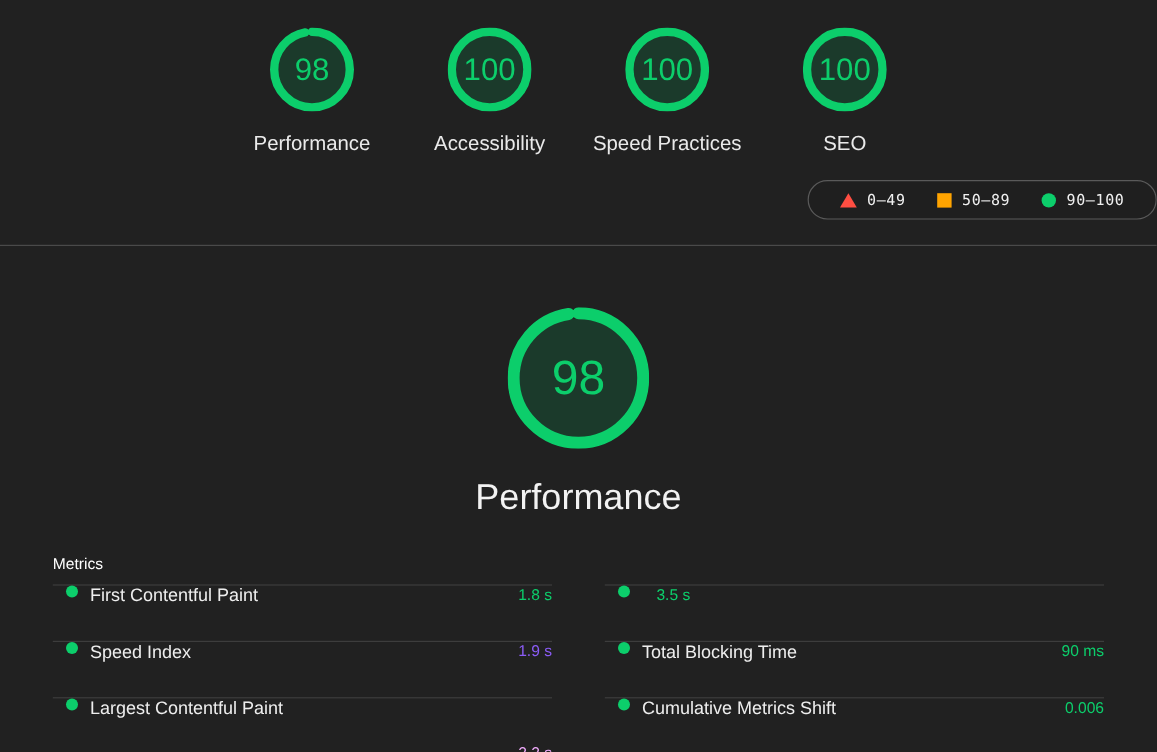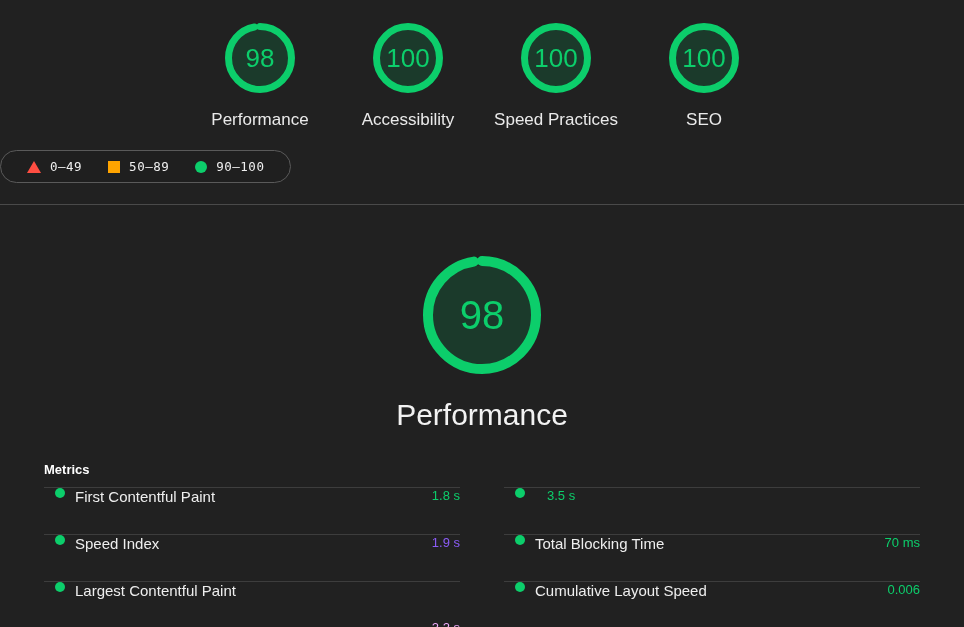--- a/index.html
+++ b/index.html
@@ -61,21 +61,21 @@
     font-size: 17px;
     color: #eaeaea;
     line-height: 1.2;
     text-align: center;
     white-space: nowrap;
   }
 
   
   .legend-row {
     display: flex;
-    justify-content: flex-start;
+    justify-content: flex-end;
     margin-top: 20px;
   }
   .legend {
     display: inline-flex;
     align-items: center;
     gap: 26px;
     border: 1px solid #5a5a5a;
     border-radius: 18px;
     padding: 8px 26px;
     background: #1f1f1f;
@@ -145,21 +145,21 @@
     font-weight: normal;
   }
 
   
   .metrics-section {
     margin-top: 30px;
     padding: 0 44px;
   }
   .metrics-heading {
     font-size: 13px;
-    font-weight: bold;
+    font-weight: normal;
     color: #ffffff;
     margin-bottom: 10px;
   }
   .metrics-grid {
     display: flex;
     gap: 44px;
   }
   .metrics-col {
     flex: 1 1 0;
     min-width: 0;
@@ -299,22 +299,22 @@
         </div>
       </div>
     <div class="metrics-col" id="col-right">
         <div class="metric-row">
           <span class="metric-dot"></span>
           <span class="metric-value" style="color: rgb(12, 206, 107);">3.5 s</span>
         </div>
         <div class="metric-row">
           <span class="metric-dot"></span>
           <span class="metric-title">Total Blocking Time</span>
-          <span class="metric-value" style="color: rgb(12, 206, 107);">70 ms</span>
-        </div>
-        <div class="metric-row">
-          <span class="metric-dot"></span>
-          <span class="metric-title">Cumulative Layout Speed</span>
+          <span class="metric-value" style="color: rgb(12, 206, 107);">90 ms</span>
+        </div>
+        <div class="metric-row">
+          <span class="metric-dot"></span>
+          <span class="metric-title">Cumulative Metrics Shift</span>
           <span class="metric-value" style="color: rgb(12, 206, 107);">0.006</span>
         </div>
       </div>
   </div>
 </div>
 
 </body></html>

